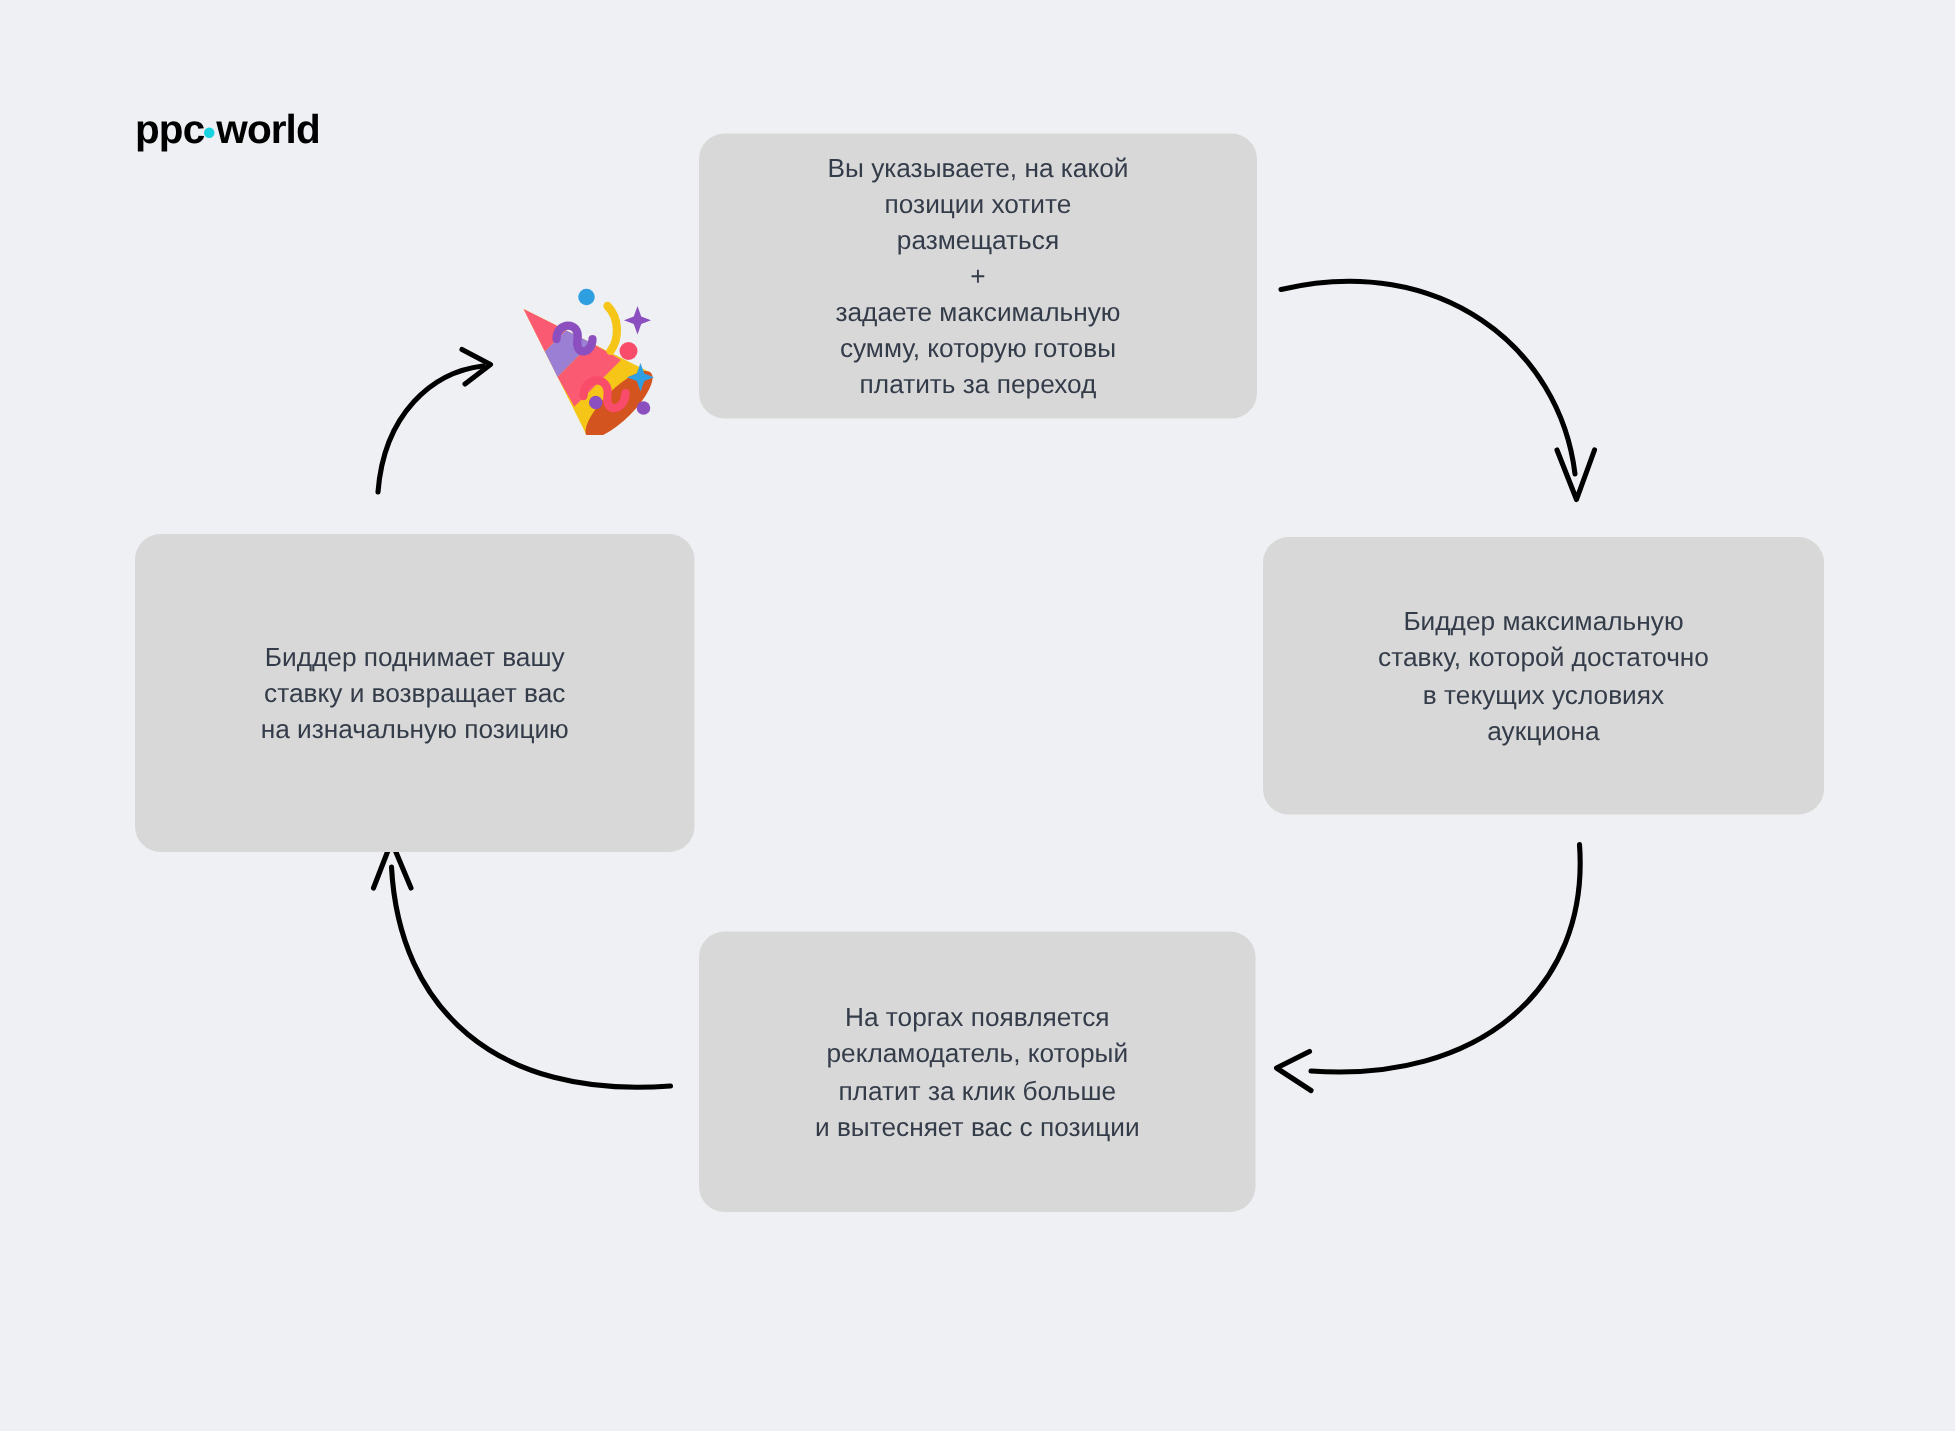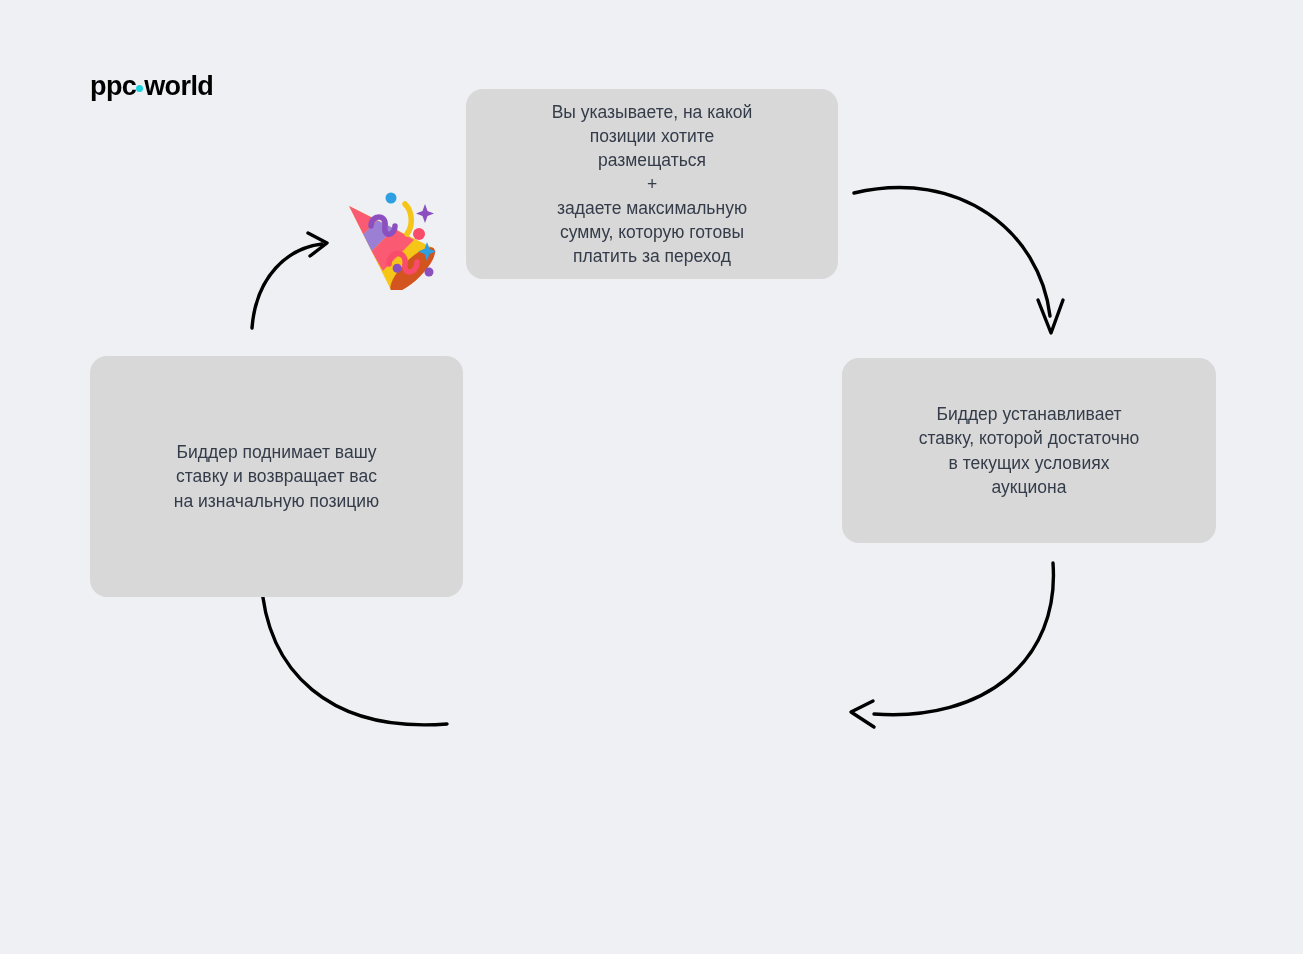--- a/index.html
+++ b/index.html
@@ -61,21 +61,21 @@
     font-size: 17.5px;
     line-height: 1.38;
     text-align: center;
     white-space: pre-line;
     font-weight: 400;
   }
 
   #node-top    { left: 466px; top: 89px;  width: 372px; height: 190px; }
   #node-right  { left: 842px; top: 358px; width: 374px; height: 185px; }
   #node-bottom { left: 466px; top: 621px; width: 371px; height: 187px; }
-  #node-left   { left: 90px;  top: 356px; width: 373px; height: 241px; }
+  #node-left   { left: 90px;  top: 356px; width: 373px; height: 212px; }
 
   
   #arrows, #emoji-svg {
     position: absolute;
     left: 0;
     top: 0;
     width: 1303px;
     height: 954px;
     pointer-events: none;
   }
@@ -154,26 +154,32 @@
     <div class="node-text">Вы указываете, на какой
 позиции хотите
 размещаться
 +
 задаете максимальную
 сумму, которую готовы
 платить за переход</div>
   </div>
 
   <div class="node" id="node-right">
-    <div class="node-text">Биддер устанавливает
+    <div class="node-text">Биддер максимальную
 ставку, которой достаточно
 в текущих условиях
 аукциона</div>
   </div>
 
+  <div class="node" id="node-bottom">
+    <div class="node-text">На торгах появляется
+рекламодатель, который
+платит за клик больше
+и вытесняет вас с позиции</div>
+  </div>
 
   <div class="node" id="node-left">
     <div class="node-text">Биддер поднимает вашу
 ставку и возвращает вас
 на изначальную позицию</div>
   </div>
 
 </div>
 
 </body></html>

